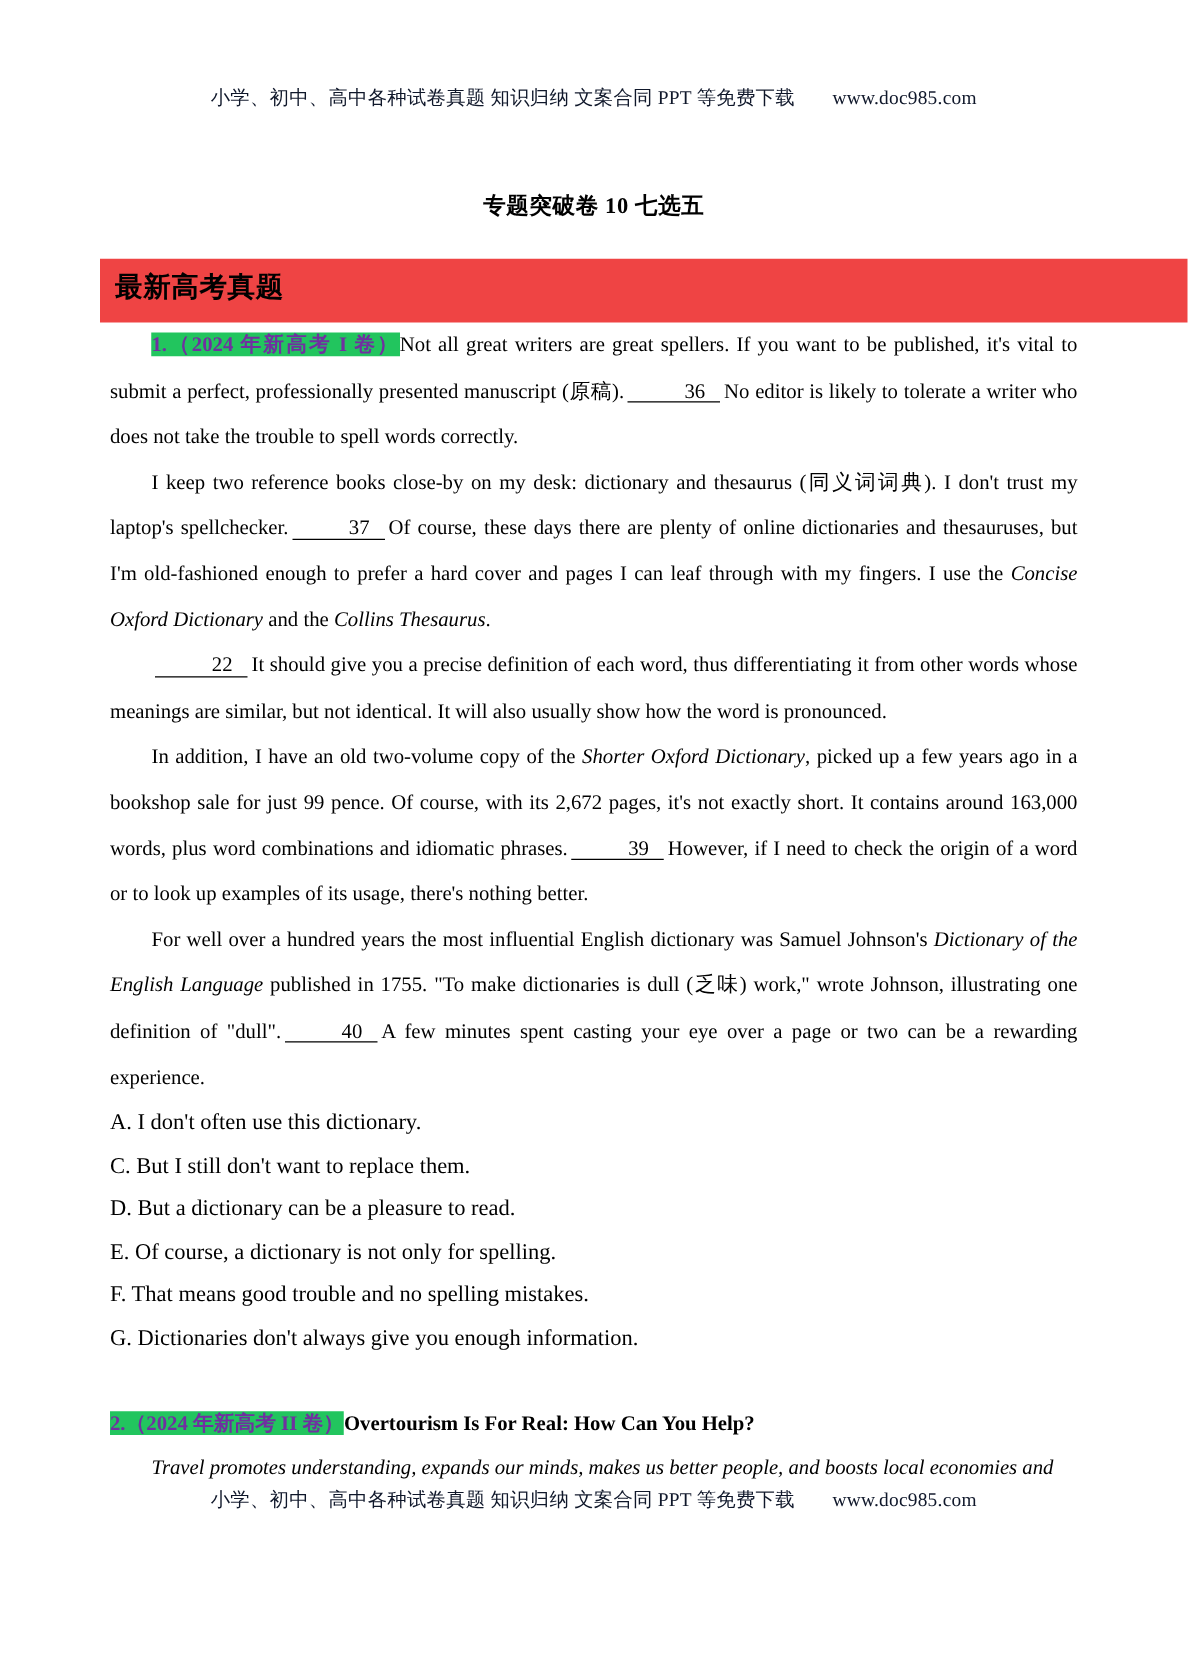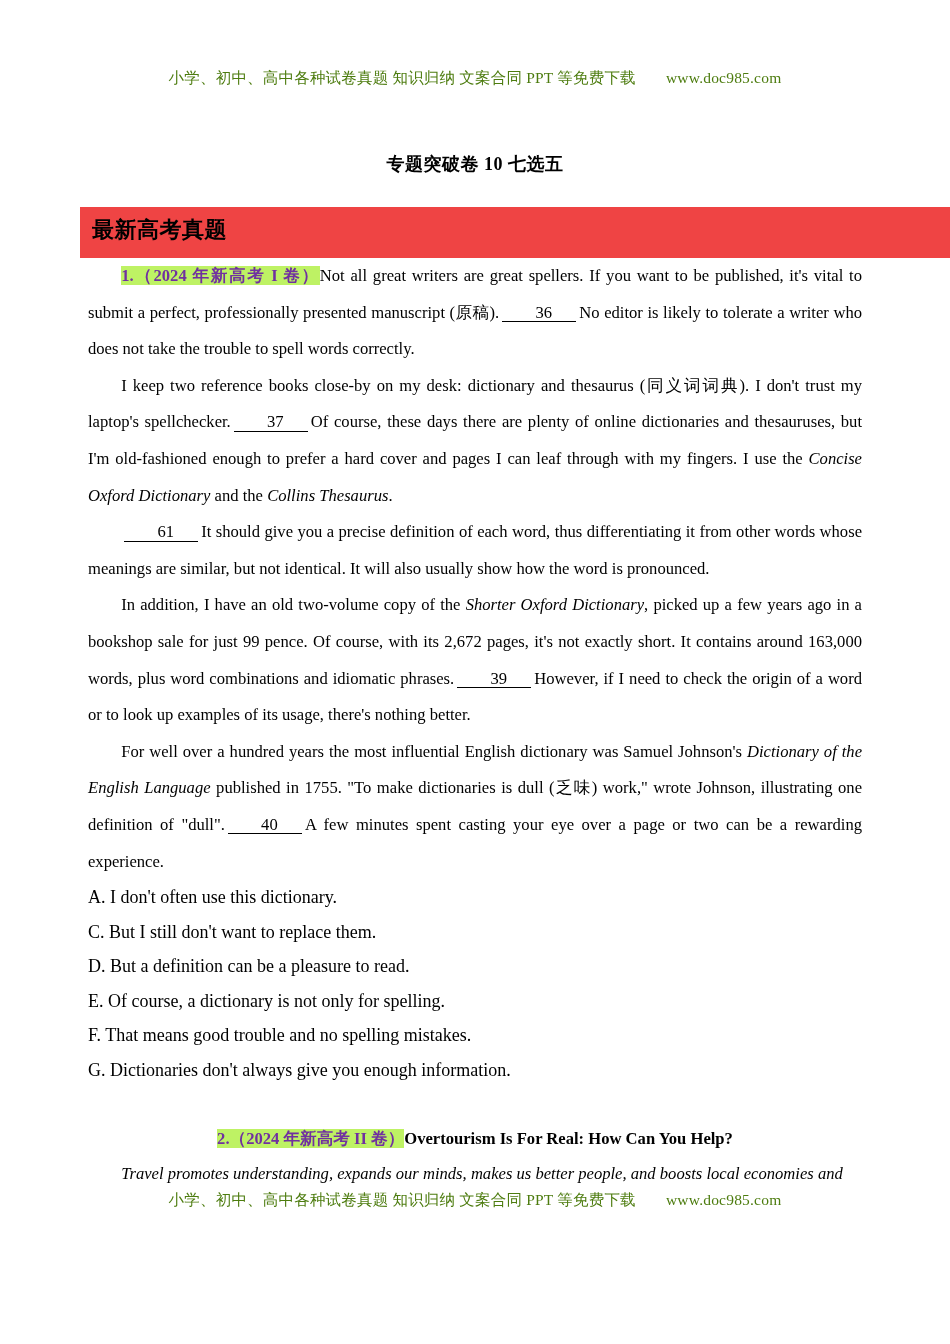--- a/index.html
+++ b/index.html
@@ -21,21 +21,21 @@
     width: 950px;
     height: 1344px;
   }
   .runhead {
     position: absolute;
     left: 0;
     width: 950px;
     text-align: center;
     font-size: 15.5px;
     letter-spacing: 0.2px;
-    color: #4d7c0f;
+    color: #0f172a;
     white-space: nowrap;
   }
   .runhead .gap { display: inline-block; width: 22px; }
   .runhead-top { top: 68px; }
   .runhead-bottom { top: 1190px; }
 
   .doc-title {
     position: absolute;
     left: 0; top: 152px;
     width: 950px;
@@ -75,27 +75,28 @@
     font-size: 16.6px;
     line-height: 36.6px;
     text-align: justify;
     text-justify: inter-word;
     text-indent: 2em;
   }
 
   .qnum {
     color: #7030a0;
     font-weight: bold;
-    background: #bef264;
+    background: #22c55e;
     font-size: 16.6px;
   }
 
   .blank {
     display: inline-block;
     min-width: 74px;
+    text-align: center;
     border-bottom: 1.6px solid #000;
     line-height: 1.05;
     margin: 0 3px;
   }
 
   .ital { font-style: italic; }
 
   .options {
     position: absolute;
     left: 88px;
@@ -112,21 +113,20 @@
   .q2 {
     position: absolute;
     left: 88px;
     top: 1122px;
     width: 774px;
   }
   .q2-head {
     margin: 0;
     font-size: 16.6px;
     line-height: 34px;
-    text-align: center;
   }
   .q2-title { font-weight: bold; }
   .q2-body {
     margin: 0;
     font-size: 16.6px;
     line-height: 36px;
     text-indent: 2em;
     text-align: justify;
     font-style: italic;
   }
@@ -147,32 +147,32 @@
   <div class="banner">
     <span class="banner-label">最新高考真题</span>
   </div>
 
   <div class="content">
 
     <p class="para"><span class="qnum">1.（2024 年新高考 I 卷）</span><span>Not all great writers are great spellers. If you want to be published, it's vital to submit a perfect, professionally presented manuscript (原稿).</span><span class="blank">36</span><span>No editor is likely to tolerate a writer who does not take the trouble to spell words correctly.</span></p>
 
     <p class="para"><span>I keep two reference books close-by on my desk: dictionary and thesaurus (同义词词典). I don't trust my laptop's spellchecker.</span><span class="blank">37</span><span>Of course, these days there are plenty of online dictionaries and thesauruses, but I'm old-fashioned enough to prefer a hard cover and pages I can leaf through with my fingers. I use the</span> <span class="ital">Concise Oxford Dictionary</span> <span>and the</span> <span class="ital">Collins Thesaurus</span><span>.</span></p>
 
-    <p class="para"><span class="blank">61</span><span>It should give you a precise definition of each word, thus differentiating it from other words whose meanings are similar, but not identical. It will also usually show how the word is pronounced.</span></p>
+    <p class="para"><span class="blank">22</span><span>It should give you a precise definition of each word, thus differentiating it from other words whose meanings are similar, but not identical. It will also usually show how the word is pronounced.</span></p>
 
     <p class="para"><span>In addition, I have an old two-volume copy of the</span> <span class="ital">Shorter Oxford Dictionary</span><span>, picked up a few years ago in a bookshop sale for just 99 pence. Of course, with its 2,672 pages, it's not exactly short. It contains around 163,000 words, plus word combinations and idiomatic phrases.</span><span class="blank">39</span><span>However, if I need to check the origin of a word or to look up examples of its usage, there's nothing better.</span></p>
 
     <p class="para"><span>For well over a hundred years the most influential English dictionary was Samuel Johnson's</span> <span class="ital">Dictionary of the English Language</span> <span>published in 1755. "To make dictionaries is dull (乏味) work," wrote Johnson, illustrating one definition of "dull".</span><span class="blank">40</span><span>A few minutes spent casting your eye over a page or two can be a rewarding experience.</span></p>
 
   </div>
 
   <div class="options">
     <p class="option">A. I don't often use this dictionary.</p>
     <p class="option">C. But I still don't want to replace them.</p>
-    <p class="option">D. But a definition can be a pleasure to read.</p>
+    <p class="option">D. But a dictionary can be a pleasure to read.</p>
     <p class="option">E. Of course, a dictionary is not only for spelling.</p>
     <p class="option">F. That means good trouble and no spelling mistakes.</p>
     <p class="option">G. Dictionaries don't always give you enough information.</p>
   </div>
 
   <div class="q2">
     <p class="q2-head"><span class="qnum">2.（2024 年新高考 II 卷）</span><span class="q2-title">Overtourism Is For Real: How Can You Help?</span></p>
     <p class="q2-body">Travel promotes understanding, expands our minds, makes us better people, and boosts local economies and</p>
   </div>
 

